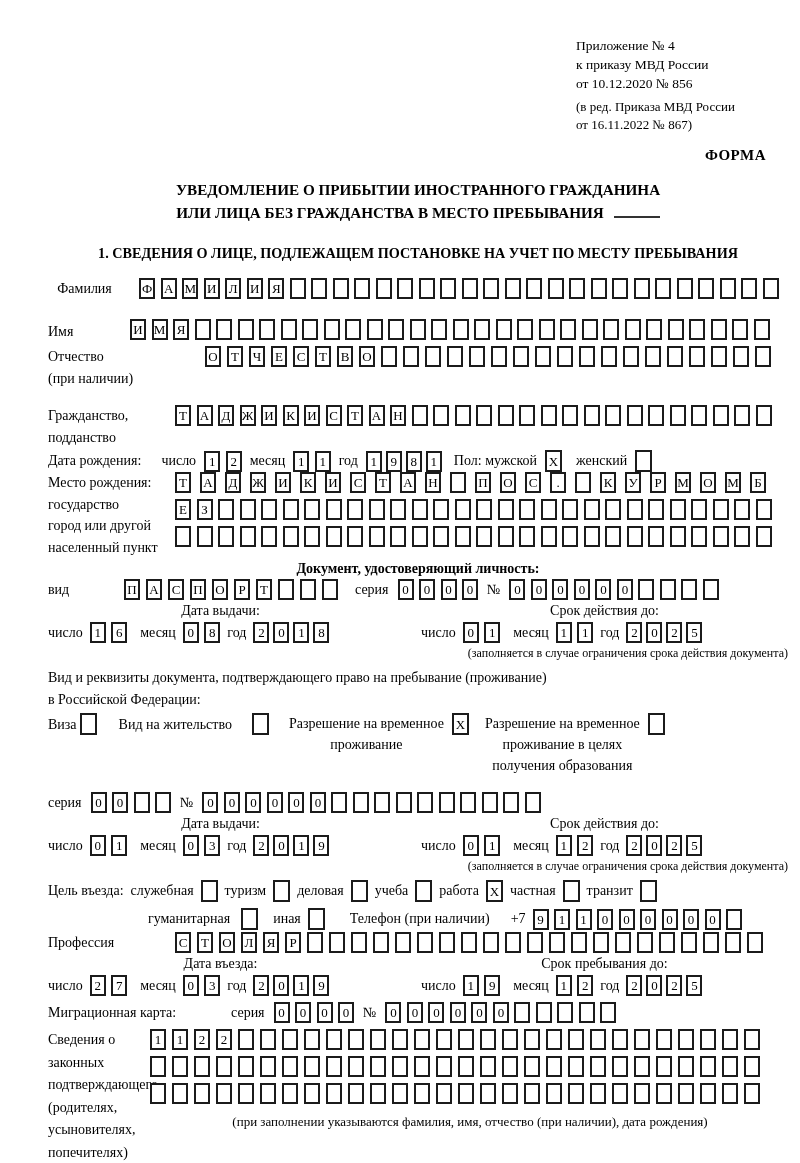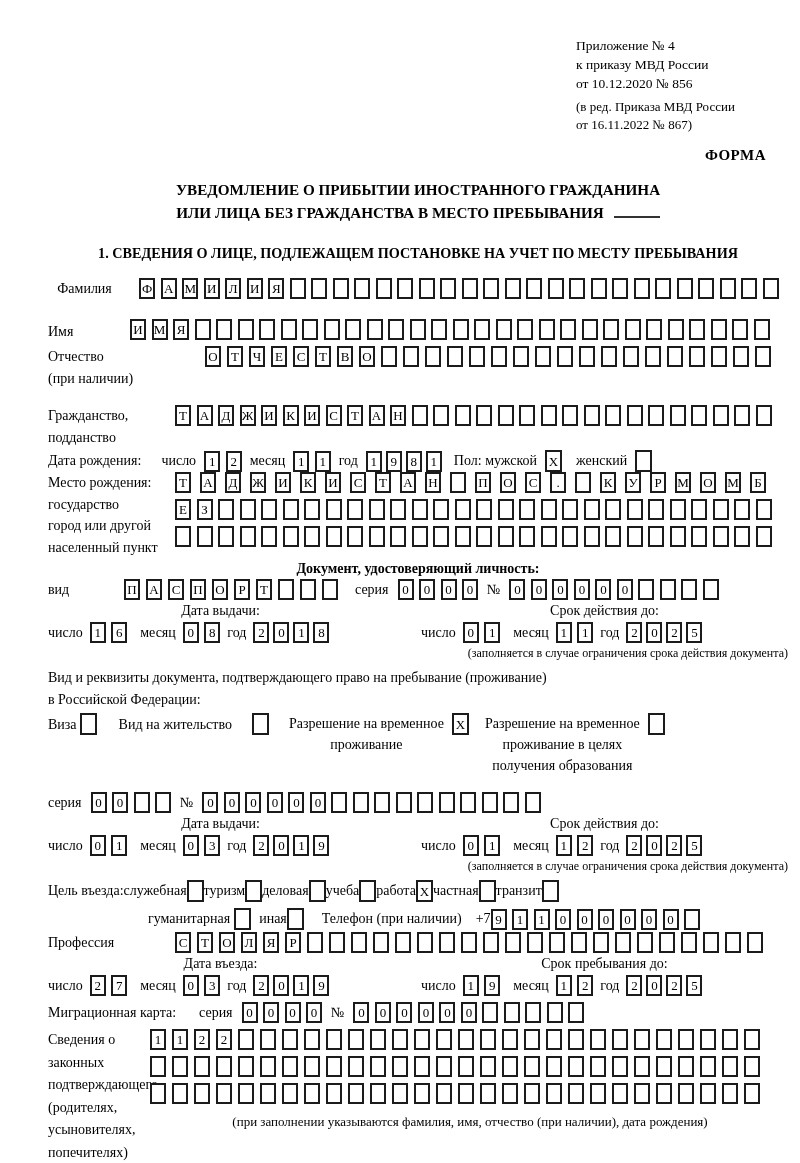--- a/index.html
+++ b/index.html
@@ -33,21 +33,21 @@
   .dcol-r{flex:1 1 auto;padding-left:28px;}
   .dhead{text-align:center;line-height:18px;}
   .dline{display:flex;align-items:center;gap:7px;margin-top:2px;}
   .dline .yr{gap:4px;}
   .footnote{font-size:12px;text-align:right;margin-top:3px;}
   .intro{margin-top:6px;line-height:22px;}
   .optrow{display:flex;align-items:flex-start;margin-top:2px;gap:10px;}
   .opt{display:inline-flex;align-items:flex-start;gap:8px;}
   .opt .olbl{line-height:23px;}
   .optmulti{text-align:center;line-height:21px;}
-  .purp{display:flex;align-items:center;margin-top:6px;flex-wrap:nowrap;}
+  .purp{display:flex;align-items:center;gap:7px;margin-top:6px;flex-wrap:nowrap;}
   .purp2{margin-left:100px;margin-top:6px;}
   .repsfoot{font-size:13px;margin-top:10px;text-align:center;padding-left:30px;}
 </style>
 </head>
 <body>
 
 <div class="page">
 
   <div class="appendix">
     <div>Приложение № 4</div>
@@ -671,21 +671,21 @@
               <span class="cell">2</span>
               <span class="cell">0</span>
               <span class="cell">2</span>
               <span class="cell">5</span>
             </span>
         </div>
       </div>
     </div>
 
     <div class="row mt6" style="gap:9px;">
-      <span style="margin-right:14px;">Миграционная карта:</span>
+      <span style="margin-right:46px;">Миграционная карта:</span>
       <span>серия</span>
       <span class="cells">
           <span class="cell">0</span>
           <span class="cell">0</span>
           <span class="cell">0</span>
           <span class="cell">0</span>
         </span>
       <span>№</span>
       <span class="cells">
           <span class="cell">0</span>

